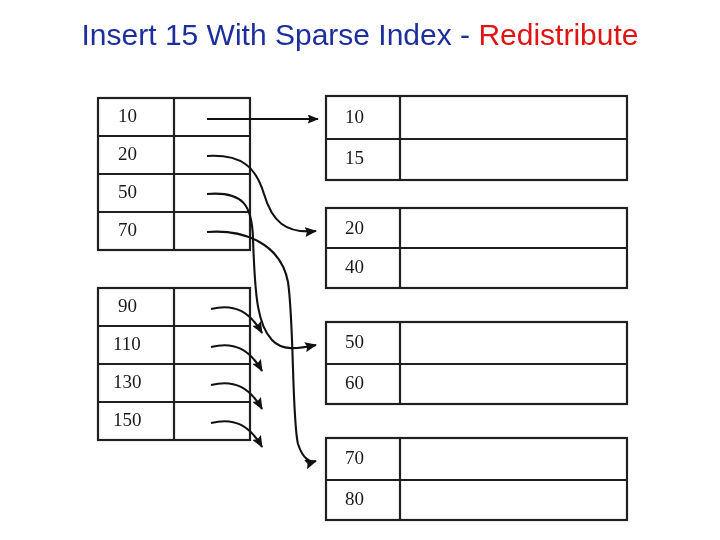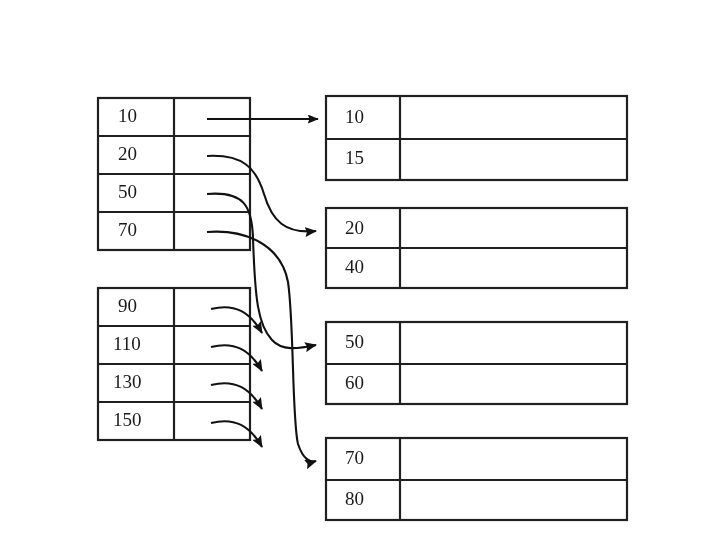--- a/index.html
+++ b/index.html
@@ -68,20 +68,23 @@
     fill: none;
     stroke: #111111;
     stroke-width: 2.1;
   }
 </style>
 </head>
 <body>
 
 <div id="slide">
 
+  <div id="title">
+    <span class="t-main">Insert 15 With Sparse Index</span><span class="t-dash"> - </span><span class="t-accent">Redistribute</span>
+  </div>
 
   <svg id="diagram" viewBox="0 0 720 540">
 
     <defs>
       <marker id="ah" markerWidth="11" markerHeight="9" refX="10.2" refY="4.5" orient="auto" markerUnits="userSpaceOnUse">
         <path d="M0,0 L11,4.5 L0,9 L1.6,4.5 Z" fill="#111111"></path>
       </marker>
       <marker id="ah2" markerWidth="12" markerHeight="10" refX="11" refY="5" orient="auto" markerUnits="userSpaceOnUse">
         <path d="M0,0 L12,5 L0,10 L2,5 Z" fill="#111111"></path>
       </marker>

